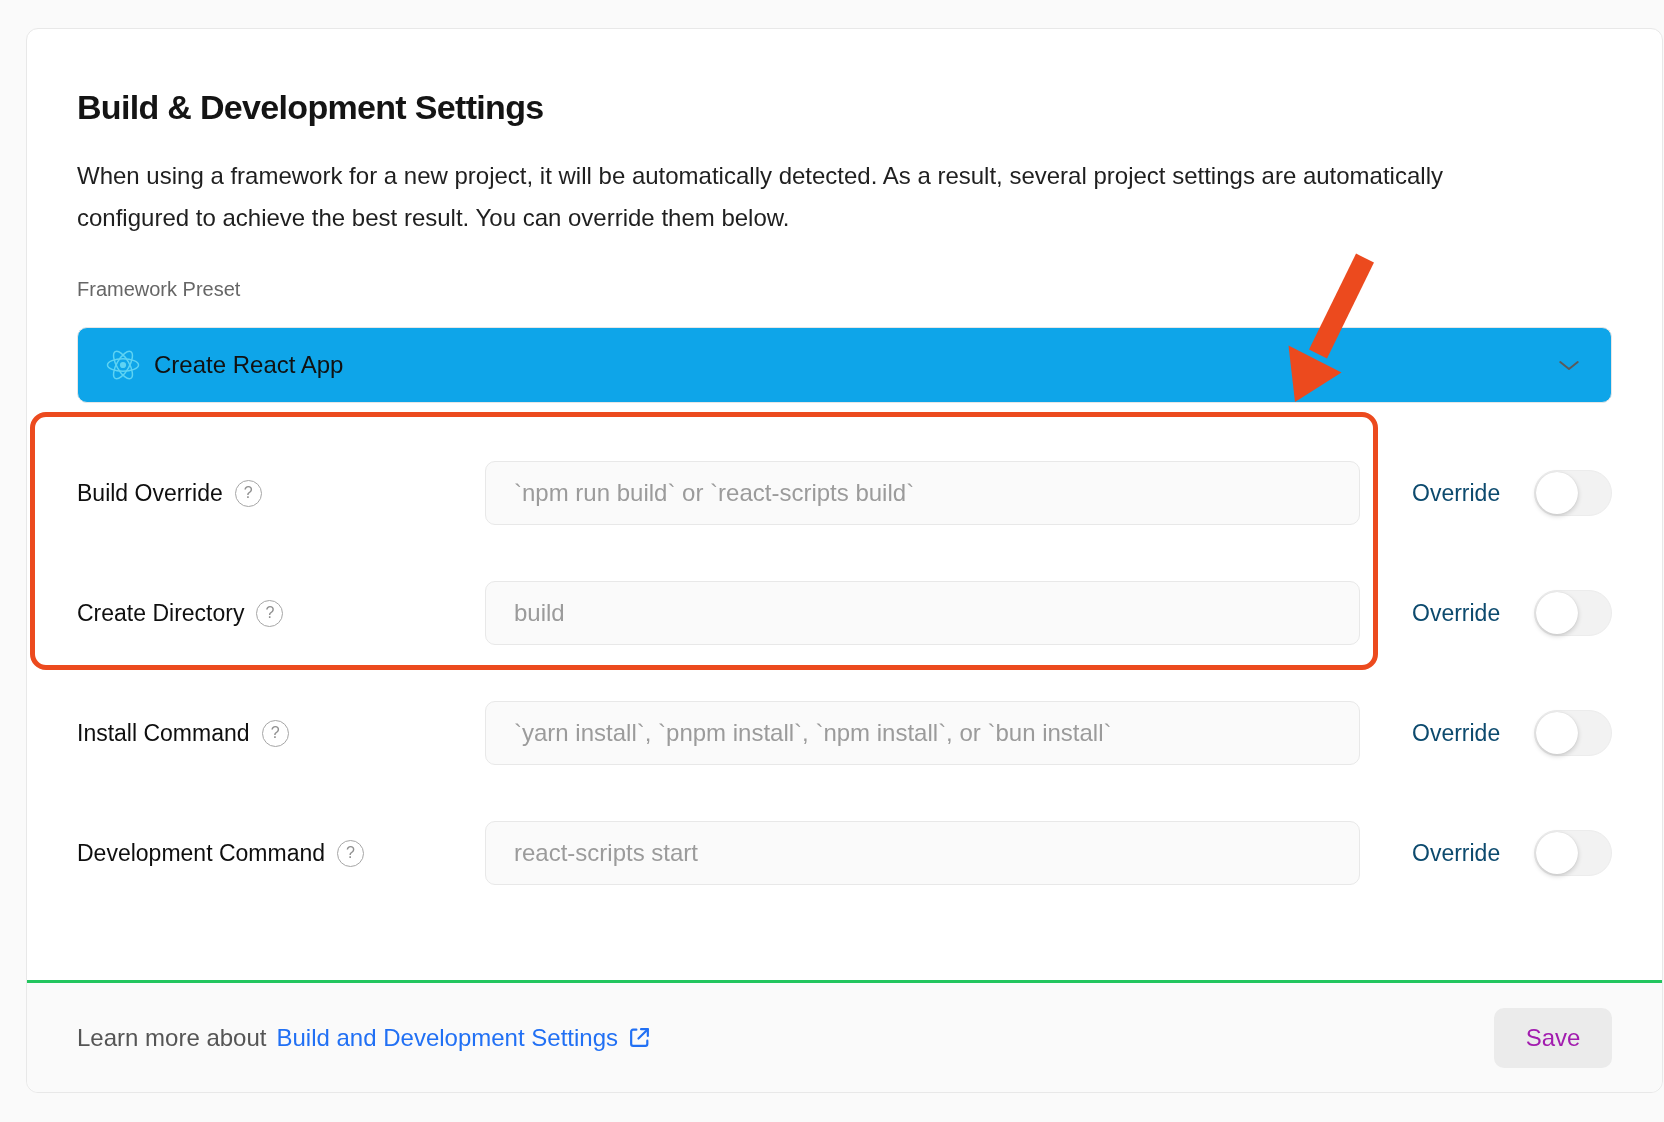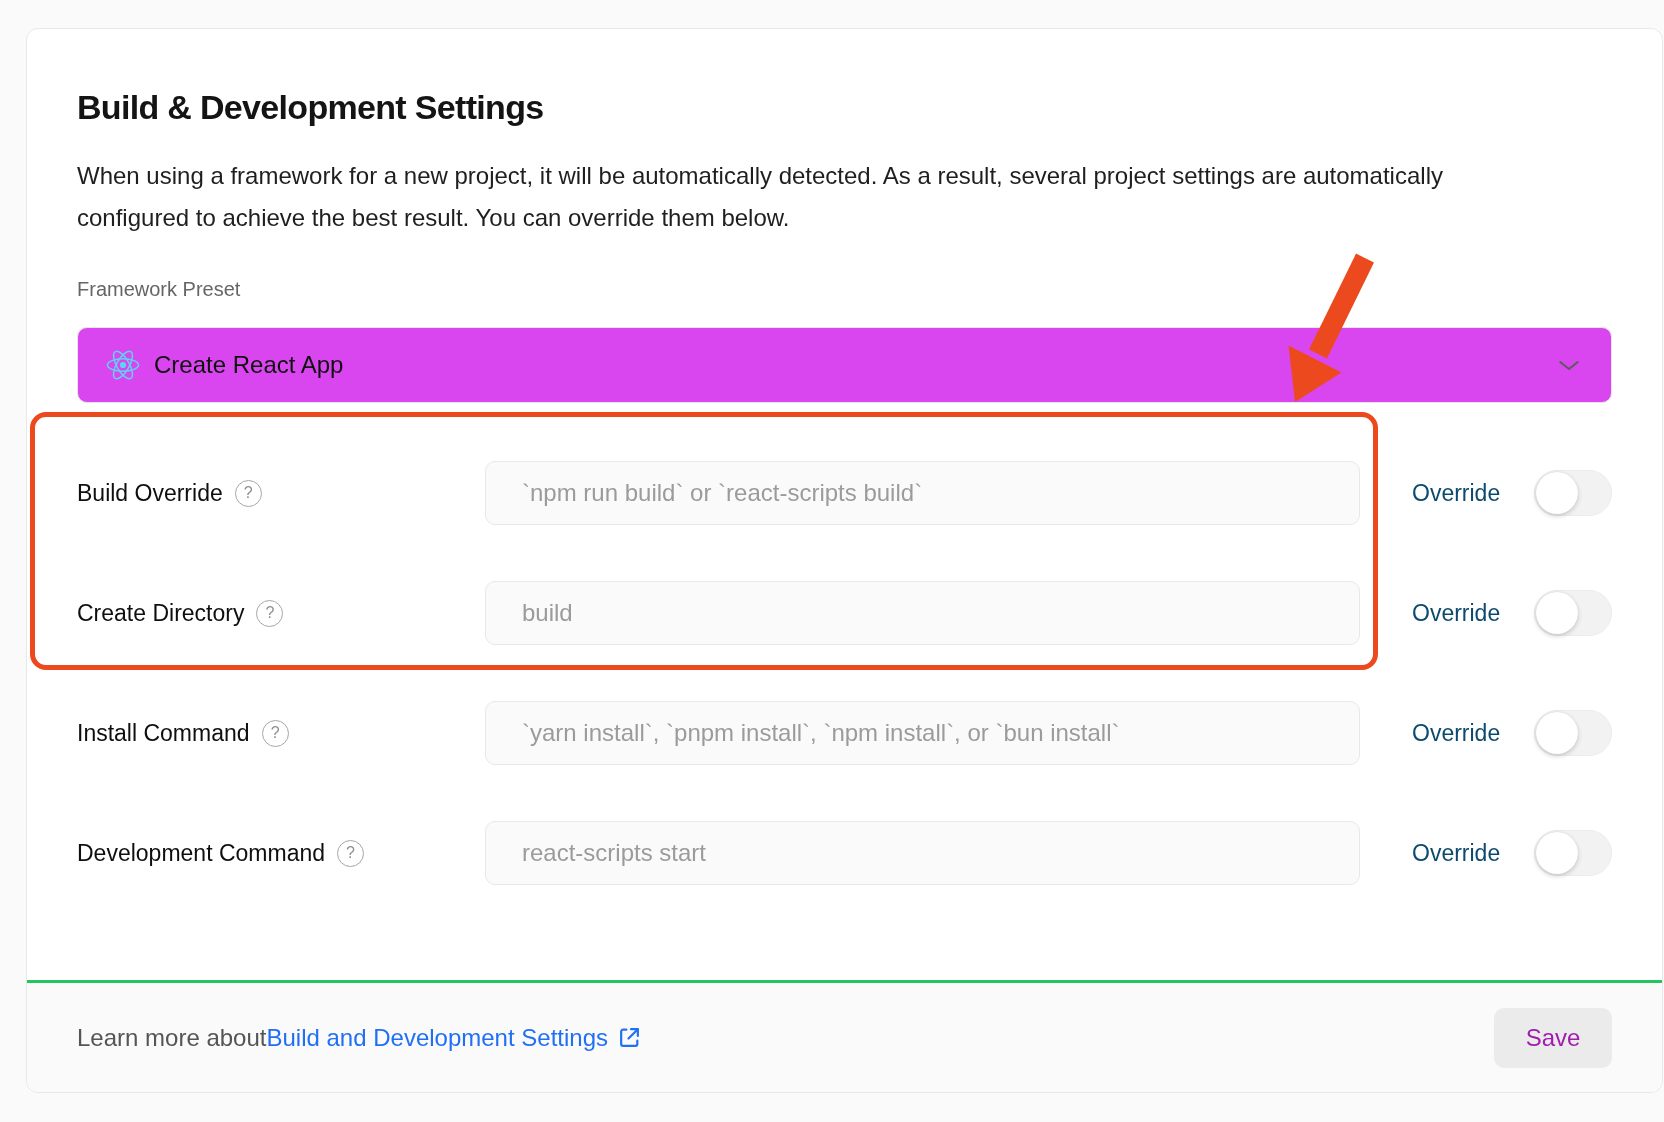--- a/index.html
+++ b/index.html
@@ -44,21 +44,21 @@
   .preset-label {
     margin-top: 36px;
     font-size: 20px;
     color: #666666;
     line-height: 28px;
   }
   .select {
     margin-top: 24px;
     height: 76px;
     width: 100%;
-    background: #d946ef;
+    background: #0ea5e9;
     border: 1px solid #e6e6e6;
     border-radius: 10px;
     display: flex;
     align-items: center;
     padding: 0 28px;
     cursor: pointer;
   }
   .select .framework-icon { width: 34px; height: 34px; flex: 0 0 auto; display: block; }
   .select .framework-name { margin-left: 14px; font-size: 24px; color: #111111; }
   .select .chevron { margin-left: auto; display: flex; align-items: center; }
@@ -92,21 +92,21 @@
     flex: 0 0 auto;
     cursor: default;
   }
   .row-input {
     width: 875px;
     height: 64px;
     flex: 0 0 auto;
     background: #fafafa;
     border: 1px solid #e8e8e8;
     border-radius: 10px;
-    padding: 0 36px;
+    padding: 0 28px;
     font-family: "Liberation Sans", sans-serif;
     font-size: 24px;
     color: #444444;
   }
   .row-input::placeholder { color: #9b9b9b; opacity: 1; }
   .row-input:disabled { background: #fafafa; }
   .override-group {
     margin-left: auto;
     width: 200px;
     display: flex;
@@ -139,20 +139,21 @@
     background: #fafafa;
     border-top: 3px solid #22c55e;
     border-radius: 0 0 12px 12px;
     display: flex;
     align-items: center;
     padding: 0 50px;
   }
   .learn-more { font-size: 24px; color: #555555; display: flex; align-items: center; }
   .learn-more .link {
     color: #2170f4;
+    margin-left: 10px;
     text-decoration: none;
     display: inline-flex;
     align-items: center;
     cursor: pointer;
   }
   .learn-more .ext-icon { margin-left: 9px; display: inline-flex; }
   .save-button {
     margin-left: auto;
     width: 118px; height: 60px;
     background: #ebebeb;

